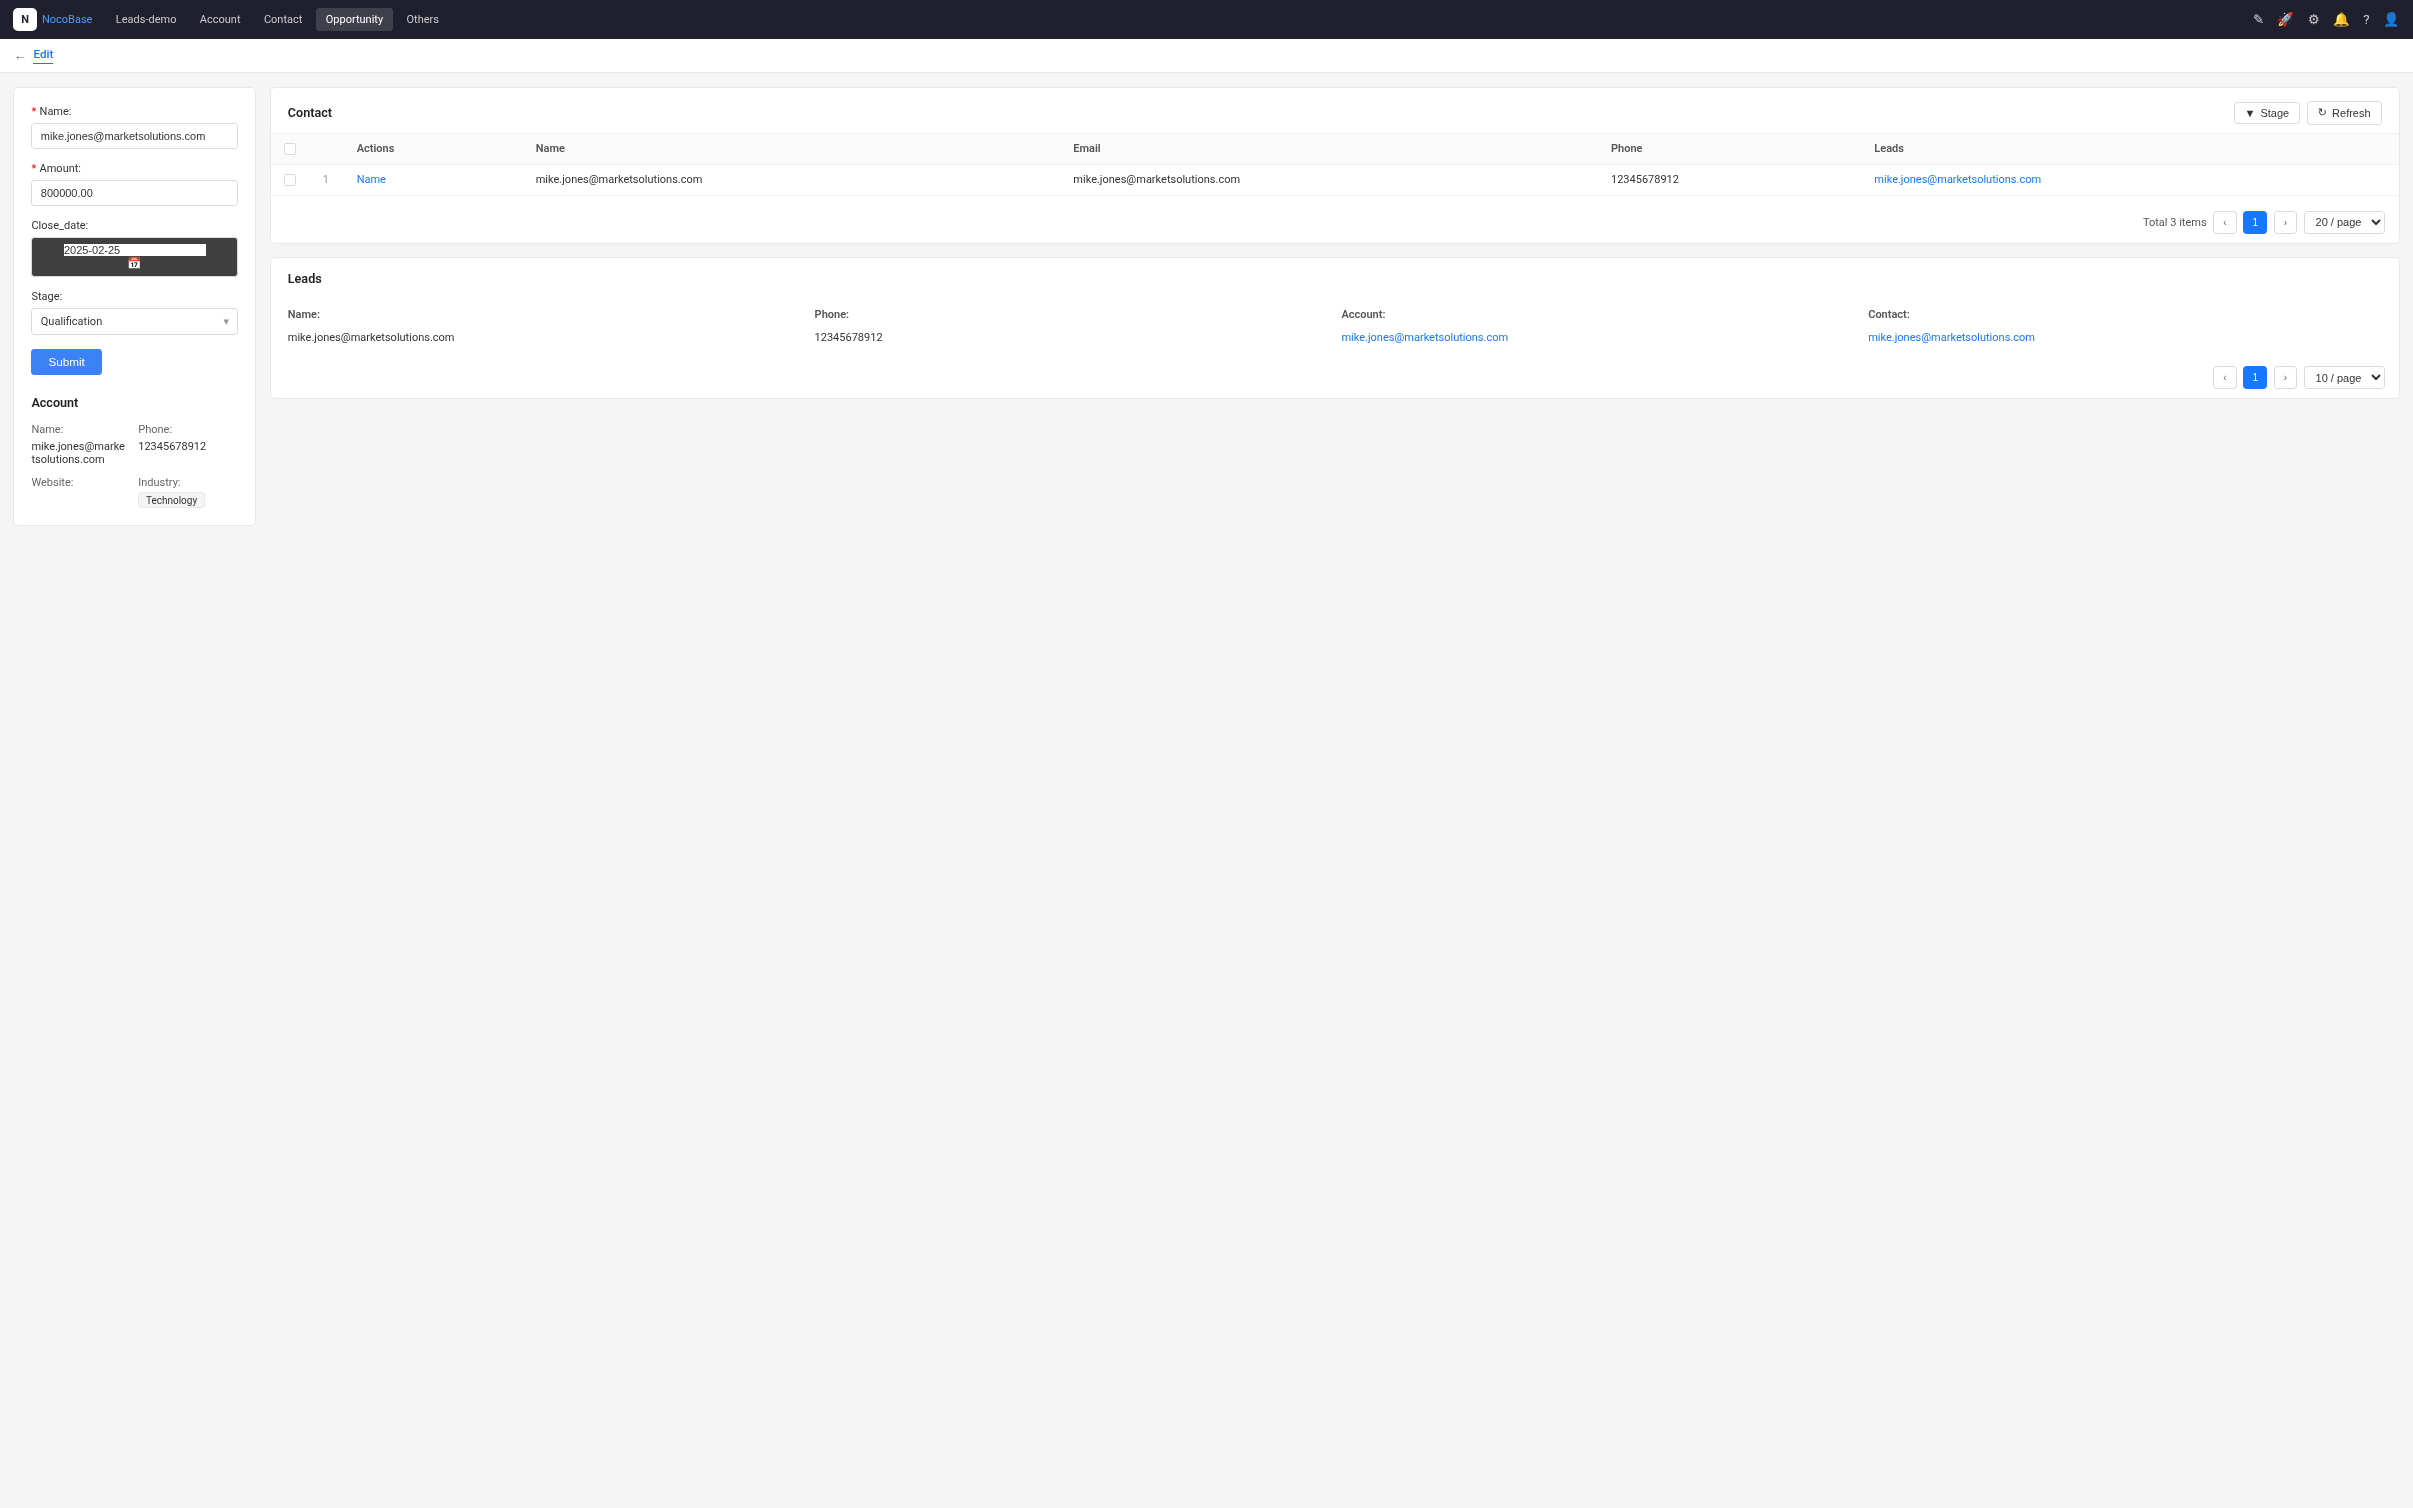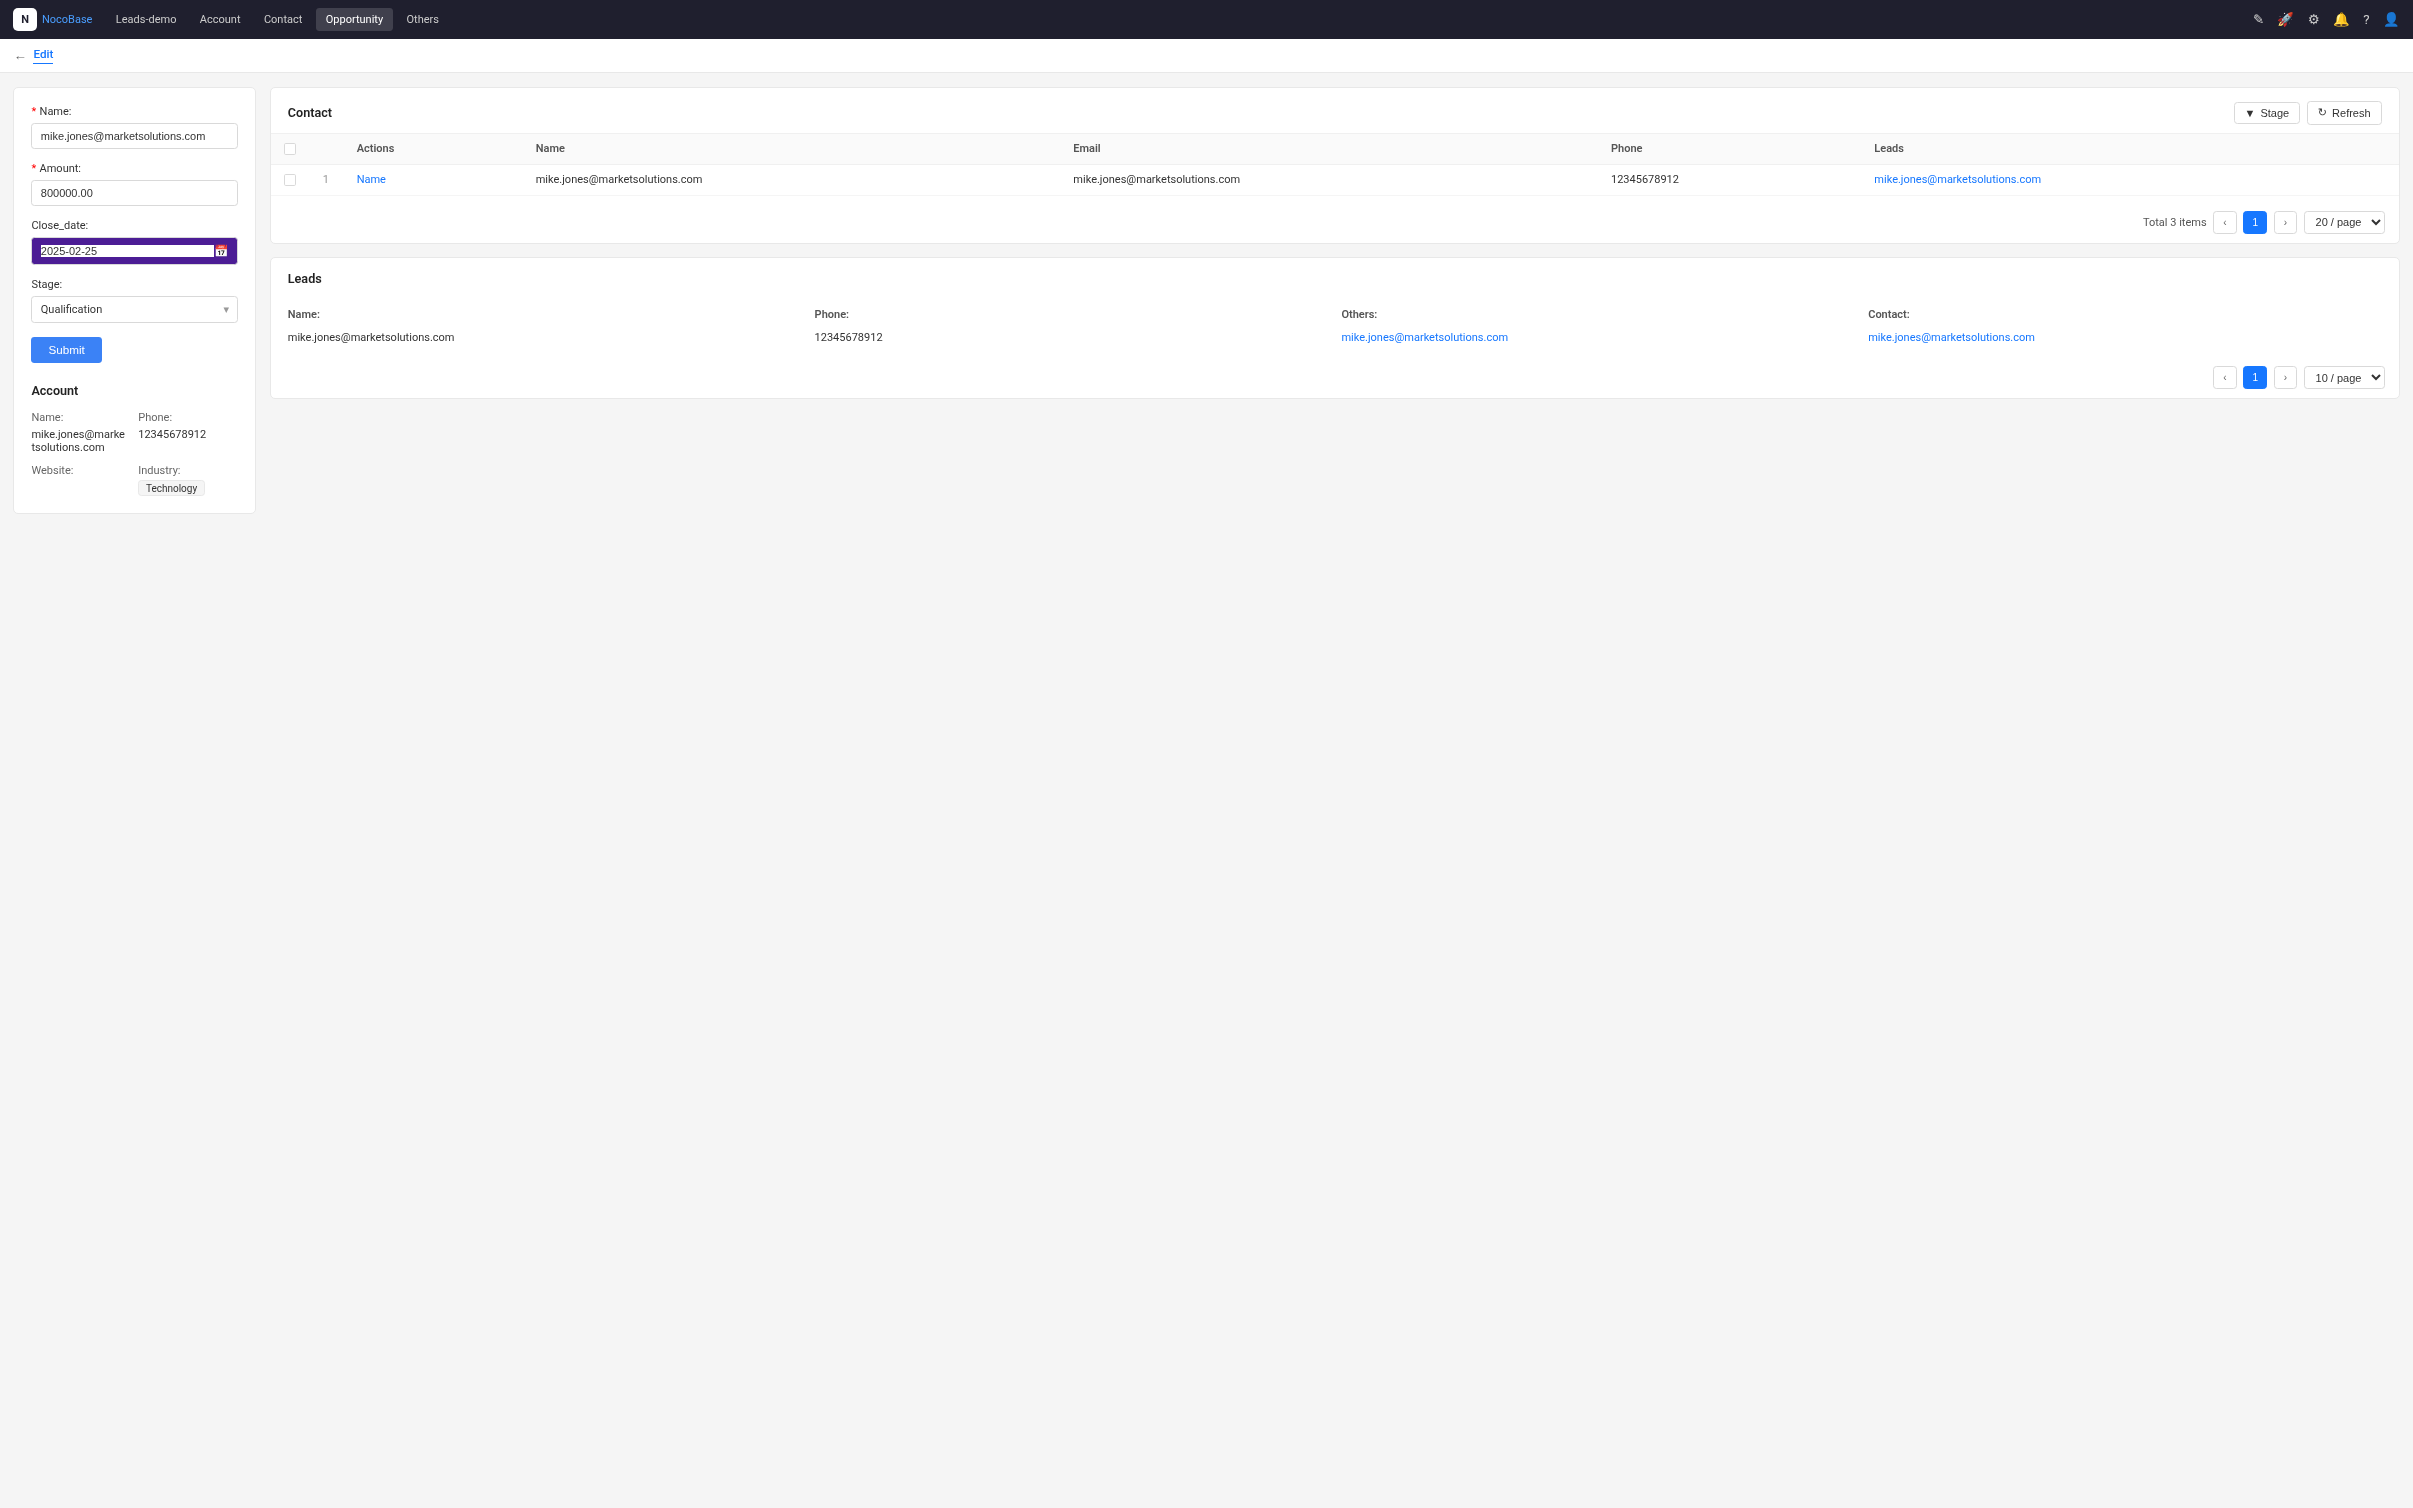--- a/index.html
+++ b/index.html
@@ -102,21 +102,22 @@
       font-size: 11px;
       color: #333;
       outline: none;
     }
     .form-input-date {
       display: flex;
       align-items: center;
       border: 0.8px solid #d9d9d9;
       border-radius: 3.4px;
       padding: 5.9px 8.4px;
-      background: #4c1d95;
+      background: #404040;
+      flex-direction: column;
     }
     .form-input-date input {
       border: none; outline: none; font-size: 11px; flex: 1; color: #333;
     }
     .date-icon { color: #999; font-size: 11.7px; }
     .form-select {
       width: 100%;
       border: 0.8px solid #d9d9d9;
       border-radius: 3.4px;
       padding: 5.9px 8.4px;
@@ -494,21 +495,21 @@
 
     <div class="card">
       <div class="card-header">
         <span class="card-title">Leads</span>
       </div>
 
       <div class="leads-content">
         <div class="leads-headers">
           <div class="leads-header-label">Name:</div>
           <div class="leads-header-label">Phone:</div>
-          <div class="leads-header-label">Others:</div>
+          <div class="leads-header-label">Account:</div>
           <div class="leads-header-label">Contact:</div>
         </div>
         <div class="leads-row">
           <div class="leads-field-value">mike.jones@marketsolutions.com</div>
           <div class="leads-field-value">12345678912</div>
           <div class="leads-field-value">
             <span class="link-text">mike.jones@marketsolutions.com</span>
           </div>
           <div class="leads-field-value">
             <span class="link-text">mike.jones@marketsolutions.com</span>

